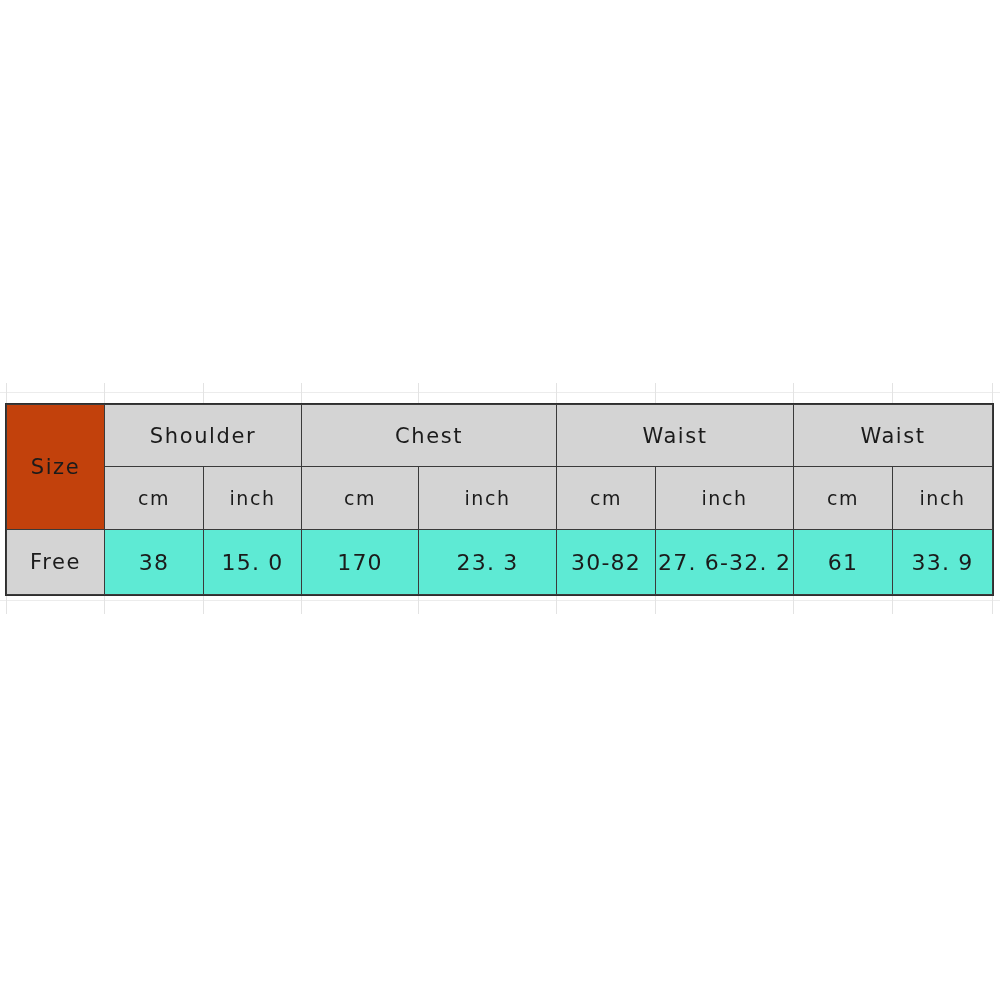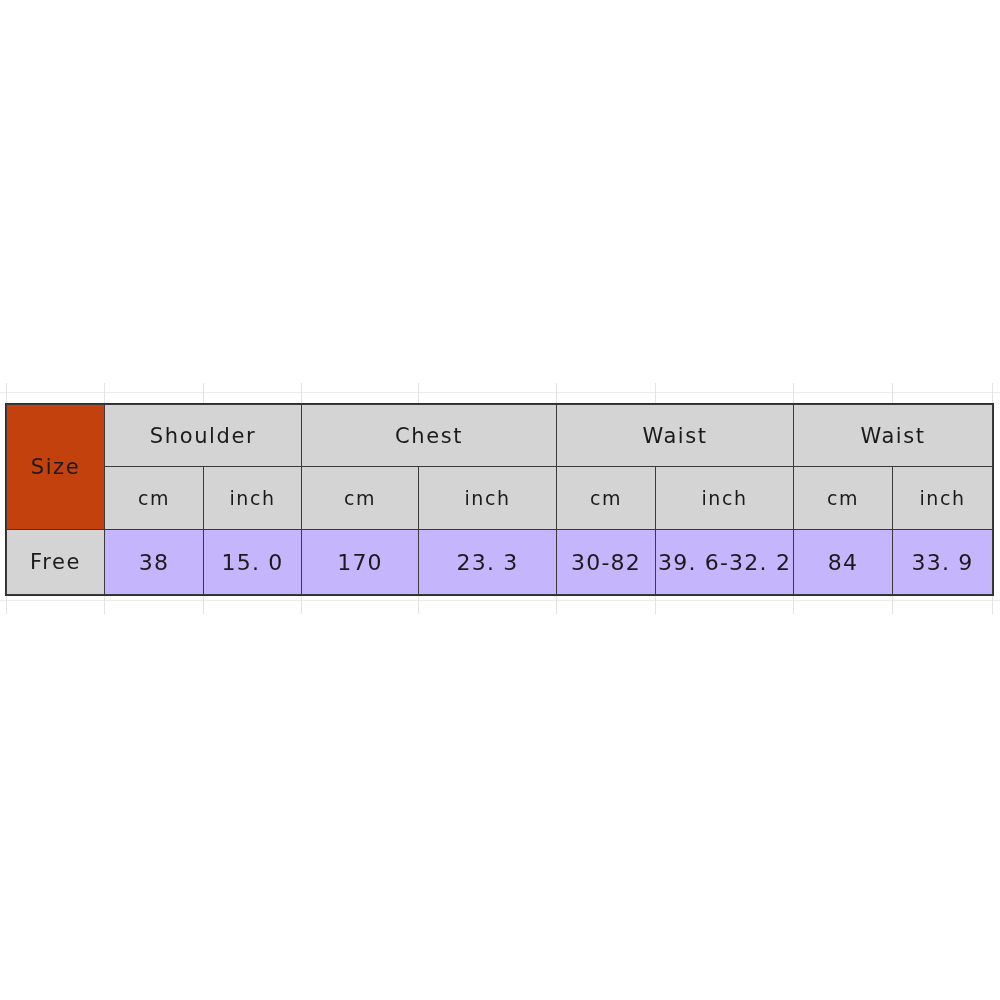--- a/index.html
+++ b/index.html
@@ -77,21 +77,21 @@
     height: 61px;
     font-size: 21px;
   }
   .unit-row td {
     height: 62px;
     font-size: 19px;
   }
   .data-row td {
     height: 64px;
     font-size: 22px;
-    background: #c4b5fd;
+    background: #5eead4;
   }
   .data-row td.rowhdr {
     background: #d4d4d4;
     font-size: 21px;
   }
   td.sizecell {
     background: #c2410c;
     font-size: 21px;
     margin-top: 28px;
   }
@@ -164,21 +164,21 @@
           <td class="hdr">inch</td>
         </tr>
 
         <tr class="data-row">
           <td class="rowhdr">Free</td>
           <td class="val">38</td>
           <td class="val">15. 0</td>
           <td class="val">170</td>
           <td class="val">23. 3</td>
           <td class="val">30-82</td>
-          <td class="val">39. 6-32. 2</td>
-          <td class="val">84</td>
+          <td class="val">27. 6-32. 2</td>
+          <td class="val">61</td>
           <td class="val">33. 9</td>
         </tr>
       </tbody>
     </table>
   </div>
 
 </div>
 
 </body></html>

